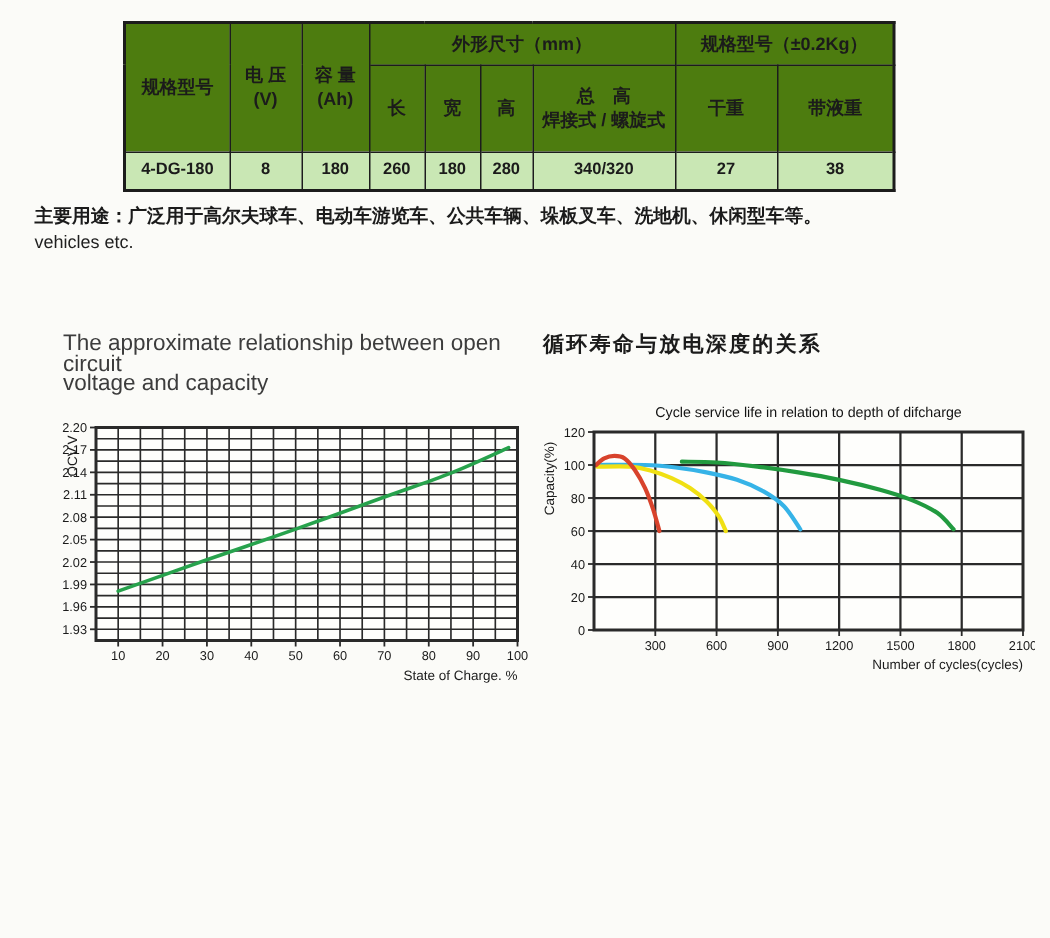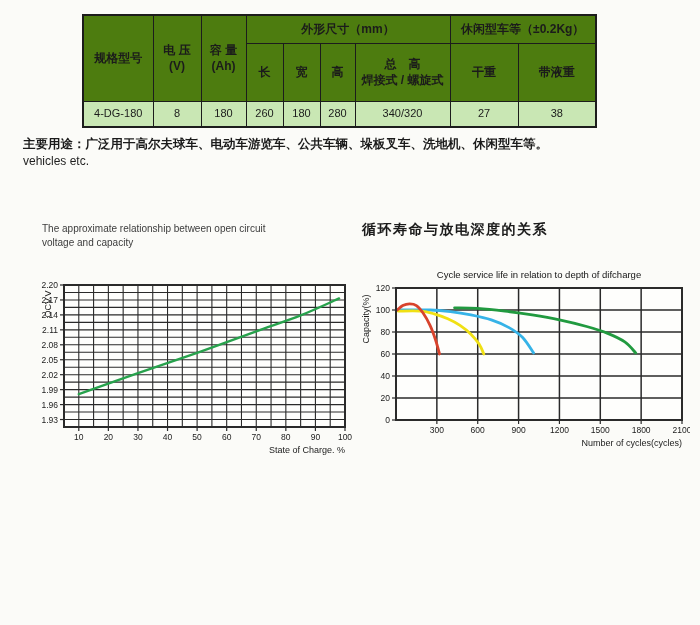--- a/index.html
+++ b/index.html
@@ -10,32 +10,32 @@
   
   table.spec{
     position:absolute;left:82px;top:14px;border-collapse:collapse;table-layout:fixed;
     border:2.5px solid #1c1c1c;
   }
   table.spec td{
     border:1.6px solid #1c1c1c;text-align:center;vertical-align:middle;padding:0;
     line-height:1.35;
   }
   td.hd{background:#4d7c0f;font-weight:bold;font-size:12px;}
-  td.vl{background:#c9e7b4;font-weight:normal;font-size:11px;}
+  td.vl{background:#c9e7b4;font-weight:bold;font-size:11px;}
   .two-line span{display:block;}
   
   .main-uses{position:absolute;left:23px;top:136px;width:655px;}
   .main-uses .cn{font-size:12.5px;font-weight:bold;line-height:17px;}
   .main-uses .en{font-size:12px;line-height:16.5px;color:#1f1f1f;}
   
   .section{position:absolute;top:219px;}
   .section.left{left:42px;width:310px;}
   .section.right{left:362px;width:330px;}
   .section .cn{font-size:14px;font-weight:bold;letter-spacing:1.5px;line-height:20px;}
-  .section .en{font-size:10px;color:#3c3c3c;line-height:13.5px;margin-top:3px;}
+  .section .en{font-size:15px;color:#3c3c3c;line-height:13.5px;margin-top:3px;}
   
   svg.chart{position:absolute;display:block;}
   #chart-ocv{left:20px;top:262px;}
   #chart-cycle{left:360px;top:262px;}
   svg text{font-family:"Liberation Sans","DejaVu Sans",sans-serif;}
 </style>
 </head>
 <body>
 
 <div class="page">
@@ -57,21 +57,21 @@
       <td class="hd" rowspan="2">规格型号</td>
       <td class="hd two-line" rowspan="2">
         <span>电 压</span>
         <span>(V)</span>
       </td>
       <td class="hd two-line" rowspan="2">
         <span>容 量</span>
         <span>(Ah)</span>
       </td>
       <td class="hd" colspan="4">外形尺寸（mm）</td>
-      <td class="hd" colspan="2">休闲型车等（±0.2Kg）</td>
+      <td class="hd" colspan="2">规格型号（±0.2Kg）</td>
     </tr>
     <tr style="height:58px">
       <td class="hd">长</td>
       <td class="hd">宽</td>
       <td class="hd">高</td>
       <td class="hd two-line">
         <span>总　高</span>
         <span>焊接式 / 螺旋式</span>
       </td>
       <td class="hd">干重</td>

